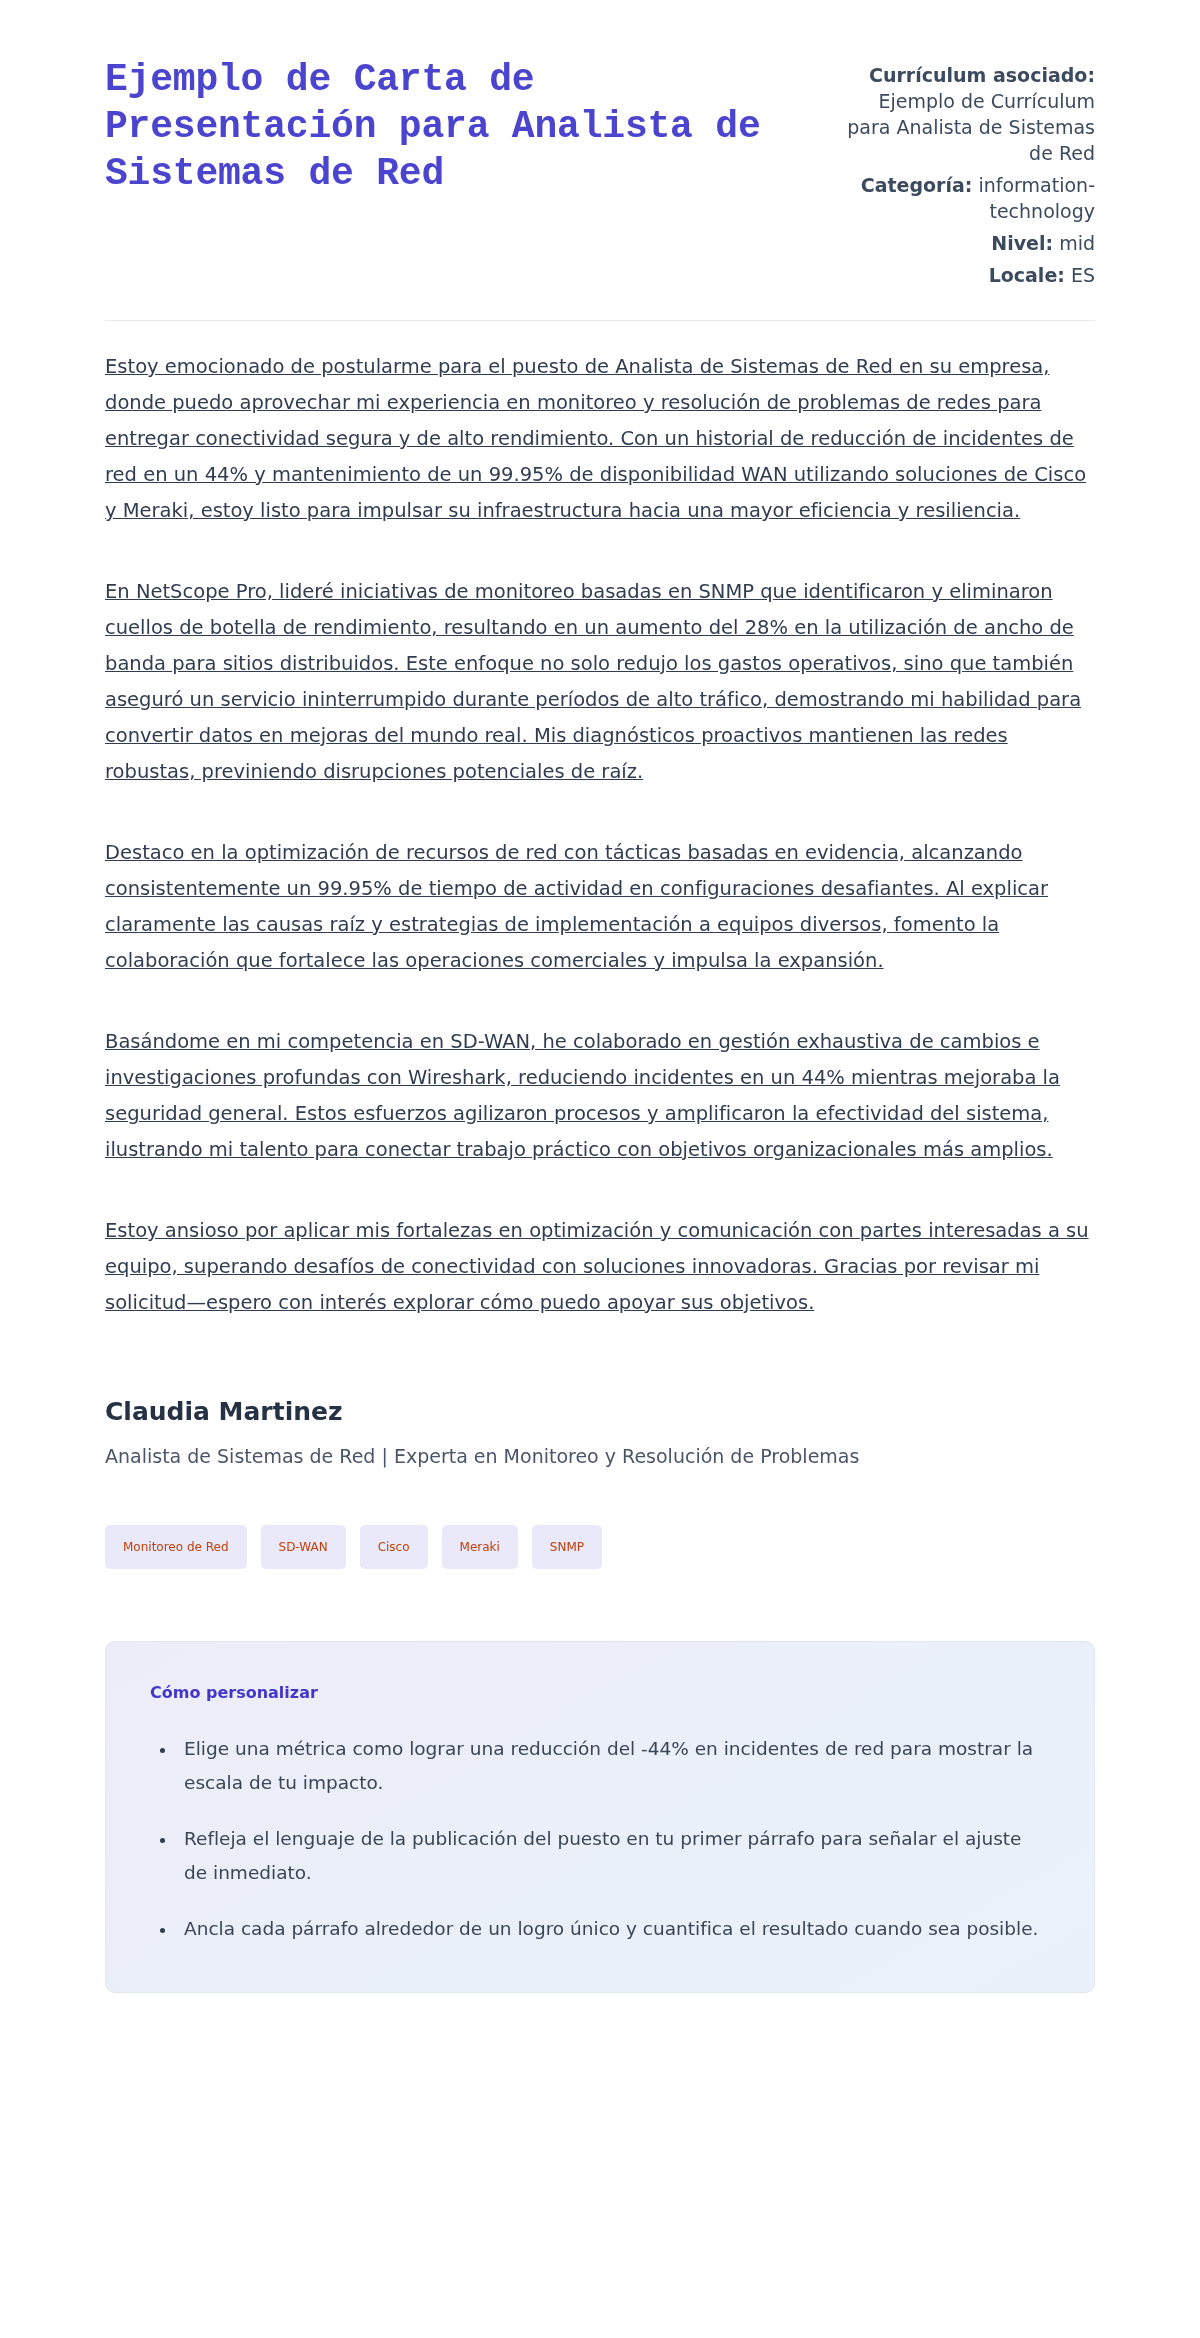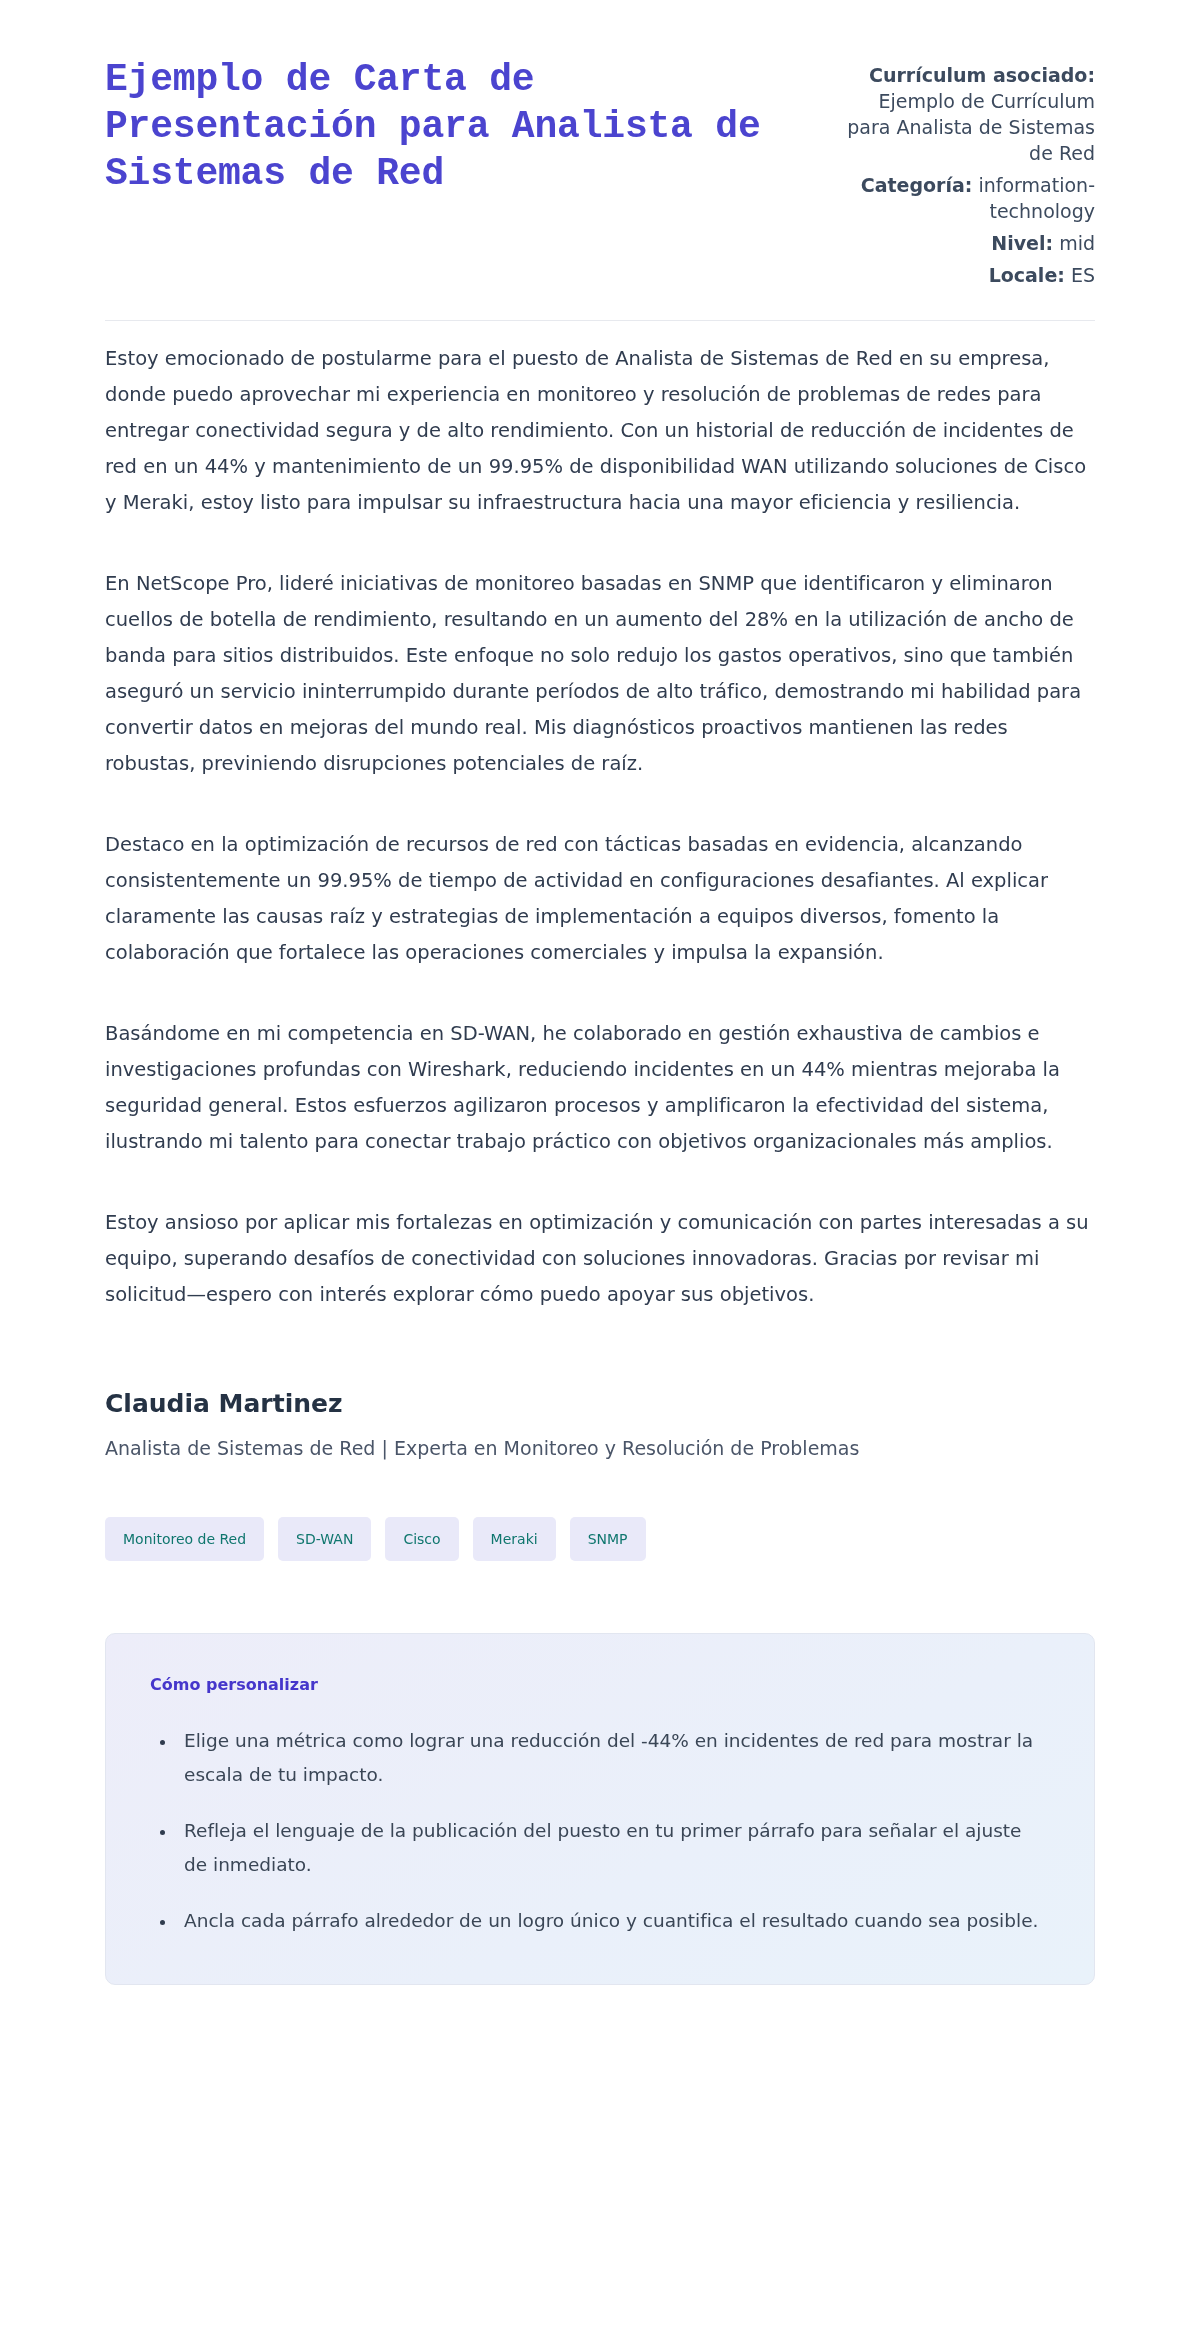--- a/index.html
+++ b/index.html
@@ -21,31 +21,31 @@
   }
   .meta { width: 252px; text-align: right; font-size: 19px; line-height: 26px;
           color: #3c4a5e; padding-top: 6px; }
   .meta-item { margin-bottom: 6px; }
   .meta-label { font-weight: 700; }
 
   .divider { border: none; border-top: 1px solid #e7e9ee; margin: 26px 0 0; }
 
   
   .greeting { margin: 58px 0 0; font-size: 18.5px; line-height: 26px; font-weight: 700; color: #4b44cf; }
-  .para { margin: 20px 0 0; font-size: 19.5px; line-height: 36px; color: #303c4f; max-width: 990px; }
+  .para { margin: 28px 0 0; font-size: 19.5px; line-height: 36px; color: #303c4f; max-width: 990px; text-decoration: underline; }
   .para + .para { margin-top: 45px; }
 
   .sig-name { margin: 78px 0 0; font-size: 25px; line-height: 26px; font-weight: 700; color: #253244; }
   .sig-role { margin: 18px 0 0; font-size: 19px; line-height: 26px; color: #4a5568; }
 
   
   .tags { margin-top: 56px; display: flex; flex-wrap: wrap; gap: 14px; }
   .tag {
-    display: inline-block; background: #e9e9f9; color: #0f766e;
-    font-size: 14px; line-height: 20px; padding: 12px 18px; border-radius: 5px;
+    display: inline-block; background: #e9e9f9; color: #c2410c;
+    font-size: 12px; line-height: 20px; padding: 12px 18px; border-radius: 5px;
   }
 
   
   .tips-card {
     margin-top: 72px;
     background: linear-gradient(150deg, #ededf9 0%, #eaf0fa 60%, #e9f2fa 100%);
     border: 1px solid #e2e6f0; border-radius: 10px;
     padding: 38px 44px 46px;
   }
   .tips-title { margin: 0; font-size: 16px; line-height: 26px; font-weight: 700; color: #4536cb; }

